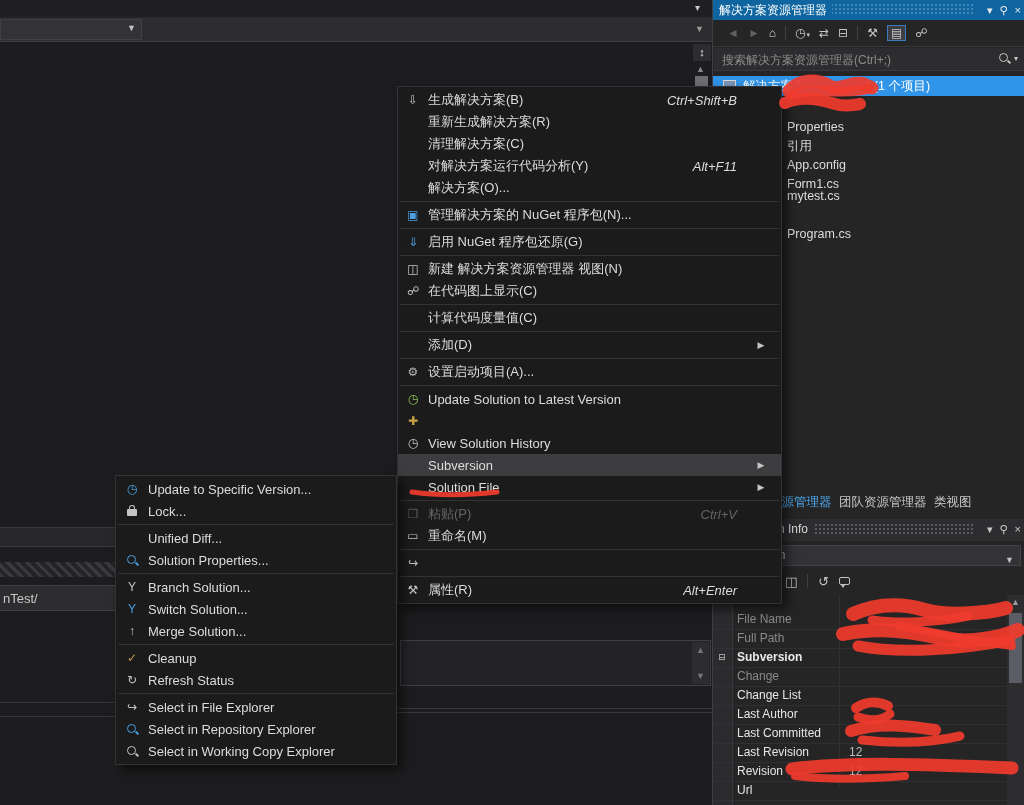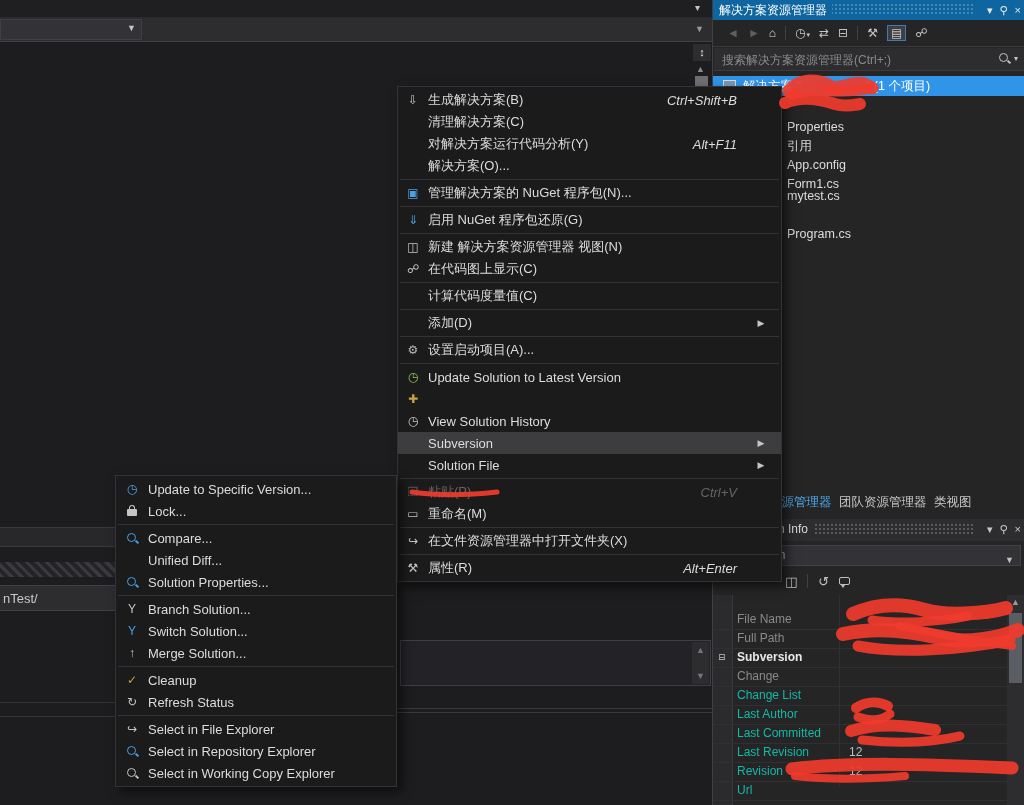--- a/index.html
+++ b/index.html
@@ -72,21 +72,21 @@
   #svn-header .cap-icons span{color:#c8c8c8;}
   #svn-combo{position:absolute;left:4px;top:545px;width:304px;height:21px;background:#333337;border:1px solid #434346;box-sizing:border-box;color:#c0c0c0;font-size:12px;line-height:19px;padding-left:24px;}
   #svn-combo .chev{position:absolute;right:6px;top:5px;font-size:9px;color:#c0c0c0;}
   #svn-toolbar{position:absolute;left:0;top:570px;width:312px;height:22px;display:flex;align-items:center;padding-left:72px;box-sizing:border-box;gap:10px;color:#c0c0c0;}
   #svn-toolbar .tsep{width:1px;height:14px;background:#3f3f46;}
   #svn-toolbar .tbi{font-size:13px;}
 
   #svn-grid{position:absolute;left:0;top:595px;width:312px;height:210px;background:#252526;}
   #grid-gutter{position:absolute;left:0;top:0;width:20px;height:210px;background:#2b2b2e;border-right:1px solid #3a3a3e;box-sizing:border-box;}
   .grow{position:absolute;left:0;width:294px;height:19px;border-bottom:1px solid #303034;font-size:12px;line-height:18px;}
-  .grow .glbl{position:absolute;left:24px;color:#14b8a6;white-space:nowrap;}
+  .grow .glbl{position:absolute;left:24px;color:#e5e5e5;white-space:nowrap;}
   .grow.dim .glbl{color:#8a8a8a;}
   .grow.group .glbl{color:#e8e8e8;font-weight:bold;}
   .grow .gval{position:absolute;left:136px;color:#bebebe;white-space:nowrap;}
   .grow .cg{position:absolute;left:5px;top:3px;font-size:9px;color:#c0c0c0;line-height:12px;}
   #grid-vline{position:absolute;left:126px;top:0;width:1px;height:192px;background:#303034;}
   #grid-scroll{position:absolute;left:294px;top:0;width:18px;height:210px;background:#2d2d30;}
   #grid-scroll .up{position:absolute;left:4px;top:2px;color:#9a9a9a;font-size:9px;}
   #grid-scroll .thumb{position:absolute;left:2px;top:18px;width:13px;height:70px;background:#5a5d63;}
 
   
@@ -288,20 +288,26 @@
 
   <div id="main-menu" class="menu">
       <div class="mi">
         <span class="ic" style="color: rgb(197, 197, 197);">⇩</span>
         <span class="lbl">生成解决方案(B)</span>
         <span class="sc">Ctrl+Shift+B</span>
         <span class="arr"></span>
       </div>
       <div class="mi">
         <span class="ic"></span>
+        <span class="lbl">重新生成解决方案(R)</span>
+        <span class="sc"></span>
+        <span class="arr"></span>
+      </div>
+      <div class="mi">
+        <span class="ic"></span>
         <span class="lbl">清理解决方案(C)</span>
         <span class="sc"></span>
         <span class="arr"></span>
       </div>
       <div class="mi">
         <span class="ic"></span>
         <span class="lbl">对解决方案运行代码分析(Y)</span>
         <span class="sc">Alt+F11</span>
         <span class="arr"></span>
       </div>
@@ -398,21 +404,20 @@
       </div>
       <div class="mi">
         <span class="ic" style="color: rgb(197, 197, 197);">▭</span>
         <span class="lbl">重命名(M)</span>
         <span class="sc"></span>
         <span class="arr"></span>
       </div>
       <div class="sep"></div>
       <div class="mi">
         <span class="ic" style="color: rgb(197, 197, 197);">↪</span>
-        <span class="lbl">在文件资源管理器中打开文件夹(X)</span>
         <span class="sc"></span>
         <span class="arr"></span>
       </div>
       <div class="sep"></div>
       <div class="mi">
         <span class="ic" style="color: rgb(197, 197, 197);">⚒</span>
         <span class="lbl">属性(R)</span>
         <span class="sc">Alt+Enter</span>
         <span class="arr"></span>
       </div>
@@ -424,26 +429,20 @@
         <span class="sc"></span>
         <span class="arr"></span>
       </div>
       <div class="mi">
         <span class="ic" style="color: rgb(197, 197, 197);"><span class="shp shp-lock"></span></span>
         <span class="lbl">Lock...</span>
         <span class="sc"></span>
         <span class="arr"></span>
       </div>
       <div class="sep"></div>
-      <div class="mi">
-        <span class="ic" style="color: rgb(75, 160, 224);"><span class="shp shp-mag"></span></span>
-        <span class="lbl">Compare...</span>
-        <span class="sc"></span>
-        <span class="arr"></span>
-      </div>
       <div class="mi">
         <span class="ic"></span>
         <span class="lbl">Unified Diff...</span>
         <span class="sc"></span>
         <span class="arr"></span>
       </div>
       <div class="mi">
         <span class="ic" style="color: rgb(75, 160, 224);"><span class="shp shp-mag"></span></span>
         <span class="lbl">Solution Properties...</span>
         <span class="sc"></span>

